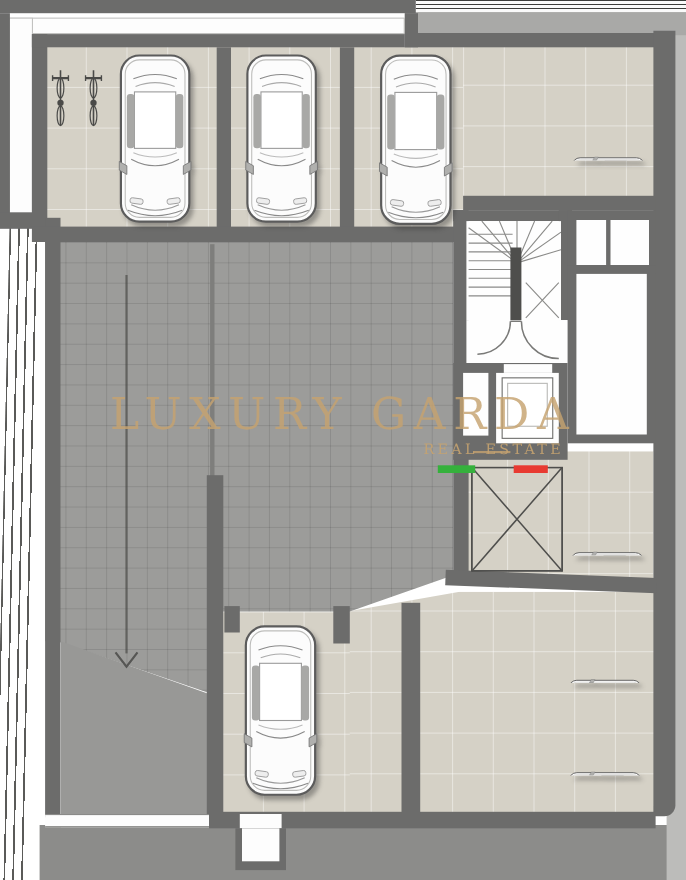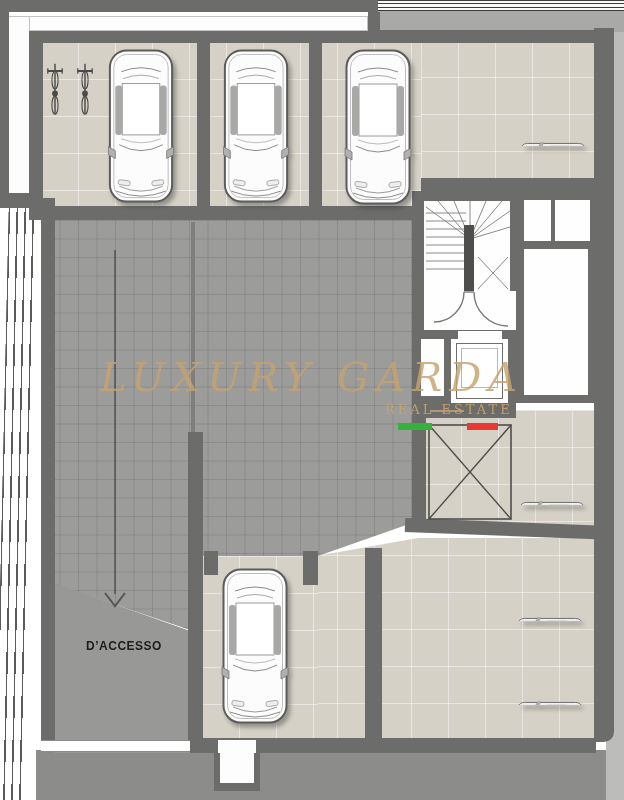--- a/index.html
+++ b/index.html
@@ -14,21 +14,21 @@
   .aisle{background-color:var(--aisle,#9c9c9a);
          background-image:linear-gradient(rgba(0,0,0,.10) 1px,transparent 1px),
                           linear-gradient(90deg,rgba(0,0,0,.10) 1px,transparent 1px);
          background-size:18.5px 18.5px;}
   .ramp{background:var(--ramp,#989896);}
   .white{background:#fdfdfd;}
   .room{background:#fefefe;}
   .car{filter:drop-shadow(3px 4px 2px rgba(50,50,50,.40));}
   .goldtxt{color:var(--watermark_gold,#c6a370);}
   #wm-title{font-family:"DejaVu Serif",serif;font-size:40px;letter-spacing:7px;
-            opacity:.82;white-space:nowrap;font-style:italic;}
+            opacity:.82;white-space:nowrap;}
   #wm-sub{font-family:"DejaVu Serif",serif;font-size:13px;letter-spacing:3px;
           opacity:.9;white-space:nowrap;}
   .ramp-label{font-size:12px;font-weight:bold;color:#1d1d1d;letter-spacing:.5px;
               text-align:center;line-height:19px;}
   .hatch-left{background-image:repeating-linear-gradient(90deg,#5a5a58 0 1.5px,transparent 1.5px 8px);
               background-color:#fff;transform:skewX(-1.3deg);}
   .stripes{background-image:repeating-linear-gradient(180deg,#3c3c3a 0 1px,#fafafa 1px 3.5px);}
 </style>
 </head>
 <body>
@@ -83,21 +83,20 @@
   <div class="beige" style="left:202px;top:556px;width:116px;height:184px;"></div>
 
   <div class="aisle" style="left:41px;top:220px;width:371px;height:534px;clip-path:polygon(0 0,371px 0,371px 303px,277px 336px,149px 336px,149px 410px,11px 363px,0 363px);"></div>
 
   <div class="ramp" style="left:55px;top:583px;width:135px;height:170px;clip-path:polygon(0 0,135px 48px,135px 170px,0 170px);"></div>
   <div style="left:114px;top:250px;width:2px;height:344px;background:rgba(70,70,68,.65);"></div>
   <svg style="left:104px;top:592px;" width="22" height="16" viewBox="0 0 22 16">
       <path d="M1 1 L11 14 L21 1" fill="none" stroke="#565654" stroke-width="2"></path>
     </svg>
   <div class="ramp-label" style="left:68px;top:637px;width:112px;height:42px;">
-    <span style="position:static;display:block;">D’ACCESSO</span>
   </div>
 
   <div class="w" style="left:0;top:0;width:378px;height:12px;"></div>
   <div class="w" style="left:0;top:12px;width:9px;height:184px;"></div>
   <div class="w" style="left:0;top:193px;width:42px;height:15px;"></div>
   <div class="w" style="left:29px;top:31px;width:14px;height:170px;"></div>
   <div class="w" style="left:41px;top:198px;width:14px;height:545px;"></div>
   <div class="w" style="left:29px;top:31px;width:339px;height:12px;"></div>
   <div class="w" style="left:368px;top:12px;width:12px;height:31px;"></div>
   <div class="w" style="left:368px;top:30px;width:228px;height:13px;"></div>

